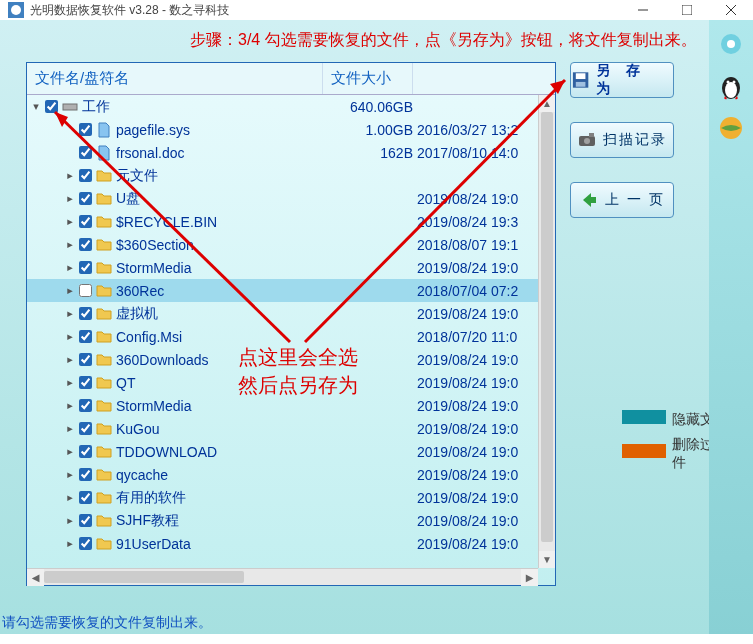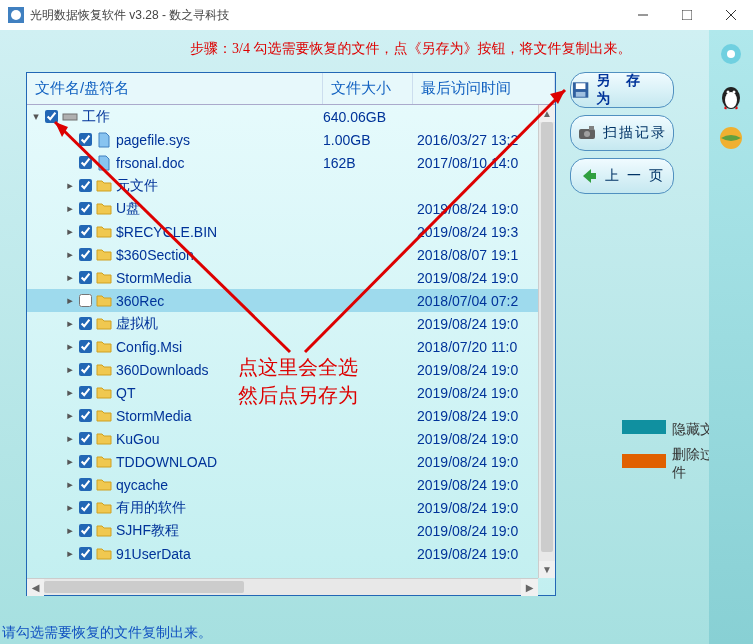--- a/index.html
+++ b/index.html
@@ -1,22 +1,22 @@
 <!DOCTYPE html>
 <html><head>
 <meta charset="utf-8">
 <style>
 * { box-sizing: border-box; margin: 0; padding: 0; }
 body { width: 753px; height: 644px; background: #fff; font-family: "Microsoft YaHei", sans-serif; font-size: 13px; position: relative; overflow: hidden; }
-.titlebar { height: 30px; display: flex; align-items: center; padding: 0 0 0 8px; color: #333; background: #fff; }
+.titlebar { height: 20px; display: flex; align-items: center; padding: 0 0 0 8px; color: #333; background: #fff; }
 .titlebar .appicon { width: 16px; height: 16px; margin-right: 6px; }
 .titlebar .title { flex: 1; font-size: 12px; color: #444; }
 .titlebar .win-btn { width: 44px; height: 30px; display: flex; align-items: center; justify-content: center; color: #555; }
 .bgwrap { background: linear-gradient(180deg, #d0f0f3 0%, #a6e0e0 100%); height: 614px; position: relative; }
-.step { text-align: center; color: #d00; padding: 10px 0 6px 190px; font-size: 14px; text-align:left;font-family:Liberation Serif, serif;}
+.step { text-align: center; color: #d00; padding: 10px 0 6px 190px; font-size: 16px; text-align:left;}
 .main-area { position: absolute; left: 26px; top: 42px; width: 530px; height: 524px; border: 1px solid #2267b5; background: linear-gradient(180deg, #e8fbfd 0%, #c2eff0 100%); }
 .header-row { display: flex; background: #e7f8fb; border-bottom: 1px solid #aac; height: 32px; align-items: stretch; color: #1060c0; font-size: 15px; }
 .header-row .col { display:flex;align-items:center; padding: 0 8px; border-right: 1px solid #cde; }
 .col-name { width: 296px; }
 .col-size { width: 90px; }
 .col-date { flex: 1; }
 .scroll-v { position:absolute; right:0; top:32px; bottom:17px; width:17px; background:#e8e8e8; border-left:1px solid #ccc;}
 .scroll-v .up,.scroll-v .dn{height:17px;display:flex;align-items:center;justify-content:center;color:#666;font-size:10px;background:#f0f0f0;}
 .scroll-v .thumb{position:absolute;top:17px;left:2px;right:2px;height:430px;background:#ccc;border-radius:2px;}
 .scroll-v .dn{position:absolute;bottom:0;left:0;right:0;}
@@ -24,26 +24,26 @@
 .scroll-h .lf,.scroll-h .rt{width:17px;height:17px;display:inline-flex;align-items:center;justify-content:center;color:#666;font-size:10px;background:#f0f0f0;position:absolute;top:0;}
 .scroll-h .lf{left:0;} .scroll-h .rt{right:0;}
 .scroll-h .thumb{position:absolute;left:17px;top:2px;bottom:2px;width:200px;background:#ccc;border-radius:2px;}
 .tree { position:absolute; top:32px; left:0; right:17px; bottom:17px; overflow:hidden; }
 .row { display:flex; height:23px; align-items:center; color:#003399; font-size:14px; white-space:nowrap; }
 .row.sel { background: rgba(120,200,230,.6); }
 .row .expander { width:14px; text-align:center; color:#555; font-size:11px; flex-shrink:0; cursor:pointer;}
 .row .cb { width:13px;height:13px; margin:0 4px 0 2px; flex-shrink:0; accent-color:#2267b5;}
 .row .icon { width:16px;height:16px; margin-right:4px; flex-shrink:0;}
 .row .nm { flex-shrink:0; }
-.row .sz { position:absolute; left:296px; width:90px; }
+.row .sz { position:absolute; left:296px; width:90px;text-align:right; }
 .row .dt { position:absolute; left:390px; }
 .folder-ico { fill:#f0c850; stroke:#d0a020; }
 .file-ico { fill:#88c4f0; stroke:#4080c0; }
 .rightpanel { position:absolute; left:570px; top:42px; width:120px; }
-.btn { width:104px; height:36px; border:1px solid #5090c0;border-radius:15px; background:linear-gradient(#f0fbff,#c5e8f0); display:flex;align-items:center;justify-content:center; margin-bottom:7px; color:#003366; font-size:14px; cursor:pointer; letter-spacing:2px;}
+.btn { width:104px; height:36px; border:1px solid #5090c0;border-radius:4px; background:linear-gradient(#f0fbff,#c5e8f0); display:flex;align-items:center;justify-content:center; margin-bottom:24px; color:#003366; font-size:14px; cursor:pointer; letter-spacing:2px;}
 .btn.save{color:#003399;font-weight:bold;letter-spacing:6px;}
 .btn .bicon { width:20px;height:20px;margin-right:6px;}
 .legend { position:absolute; left:578px; top:390px; font-size:14px; color:#333;}
 .legend div { display:flex;align-items:center; margin-bottom:6px;padding-left:44px;}
 .legend .sq { width:14px;height:14px;margin-right:6px;}
 .iconcol { position:absolute; right:0; top:0; width:44px; height:100%; background:linear-gradient(180deg,#b0e8ec,#88d0d4); padding-top:10px; display:flex;flex-direction:column;align-items:center;gap:14px;}
 .iconcol .ic { width:28px;height:28px;}
 .footer { position:absolute; left:2px; bottom:2px; color:#1050c0; font-size:14px;text-align:center;}
 .watermark { position:absolute; right:50px; bottom:4px; color:rgba(150,150,150,.6); font-size:13px;}
 .anno { position:absolute; color:#d00; font-size:20px; line-height:28px; pointer-events:none; z-index:50;}
@@ -76,21 +76,20 @@
     </div>
 </div>
 
 <div class="bgwrap">
   <div class="step">步骤：3/4 勾选需要恢复的文件，点《另存为》按钮，将文件复制出来。</div>
 
   <div class="main-area">
     <div class="header-row">
       <div class="col col-name">文件名/盘符名</div>
       <div class="col col-size">文件大小</div>
-      <div class="col col-date">最后访问时间</div>
     </div>
     <div class="tree" id="tree">
         <div class="row" style="padding-left:2px;">
           <span class="expander">▾</span>
           <input type="checkbox" class="cb" checked="" style="">
           <svg class="icon" viewBox="0 0 16 16">
             <rect x="1" y="5" width="14" height="6" fill="#b0b0b0" stroke="#707070"></rect>
           </svg>
           <span class="nm">工作</span>
           <span class="sz">640.06GB</span>

